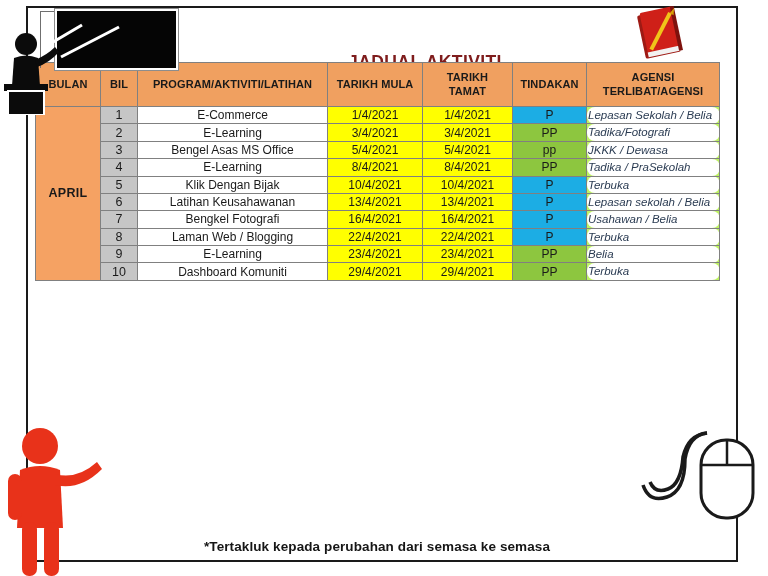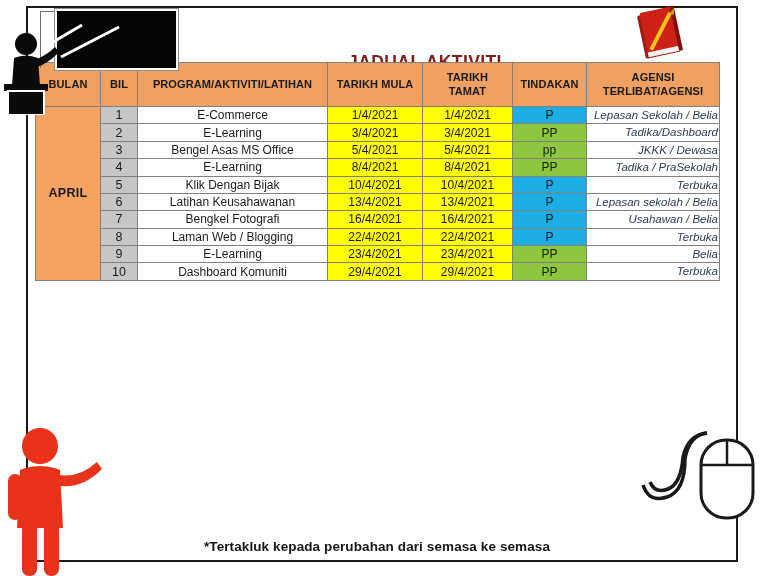--- a/index.html
+++ b/index.html
@@ -178,24 +178,25 @@
     text-align: center;
     vertical-align: middle;
   }
   td.cell-action.act-P  { background: #1CADE4; }
   td.cell-action.act-PP { background: #8DC63F; margin-top: 11px; }
   td.cell-agensi {
     background: #ffffff;
     color: #2a3b52;
     font-size: 11.5px;
     font-style: italic;
-    text-align: right;
+    text-align: left;
     vertical-align: middle;
     line-height: 1.25;
     border-right: 2px solid #111111;
+    border-radius: 8px;
   }
   tbody tr:last-child td { border-bottom: 2px solid #111111; }
 
   
   #footnote {
     position: absolute;
     left: 35px;
     top: 539px;
     width: 684px;
     text-align: center;
@@ -285,21 +286,21 @@
         <td class="cell-date">1/4/2021</td>
         <td class="cell-action act-P">P</td>
         <td class="cell-agensi">Lepasan Sekolah / Belia</td>
       </tr>
       <tr>
         <td class="cell-bil">2</td>
         <td class="cell-program">E-Learning</td>
         <td class="cell-date">3/4/2021</td>
         <td class="cell-date">3/4/2021</td>
         <td class="cell-action act-PP">PP</td>
-        <td class="cell-agensi">Tadika/Dashboard</td>
+        <td class="cell-agensi">Tadika/Fotografi</td>
       </tr>
       <tr>
         <td class="cell-bil">3</td>
         <td class="cell-program">Bengel Asas MS Office</td>
         <td class="cell-date">5/4/2021</td>
         <td class="cell-date">5/4/2021</td>
         <td class="cell-action act-PP">pp</td>
         <td class="cell-agensi">JKKK / Dewasa</td>
       </tr>
       <tr>

